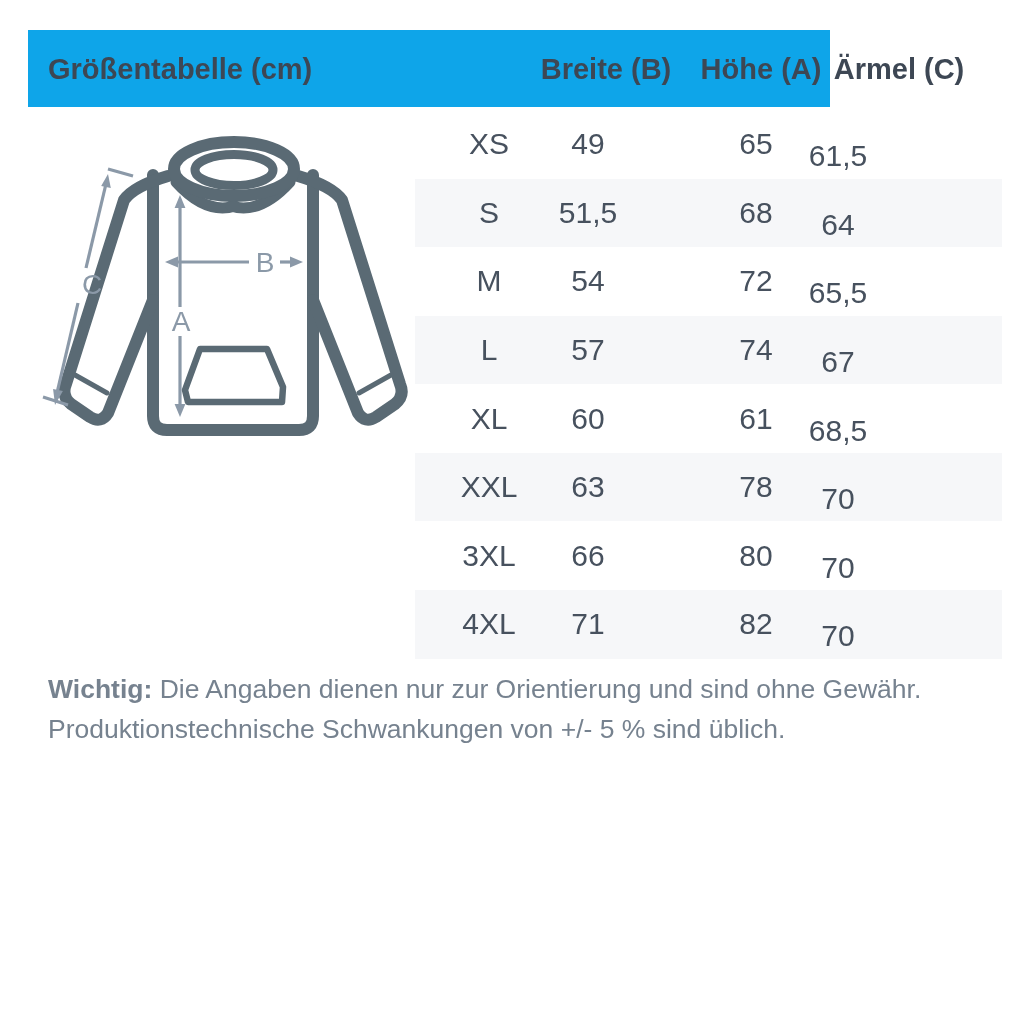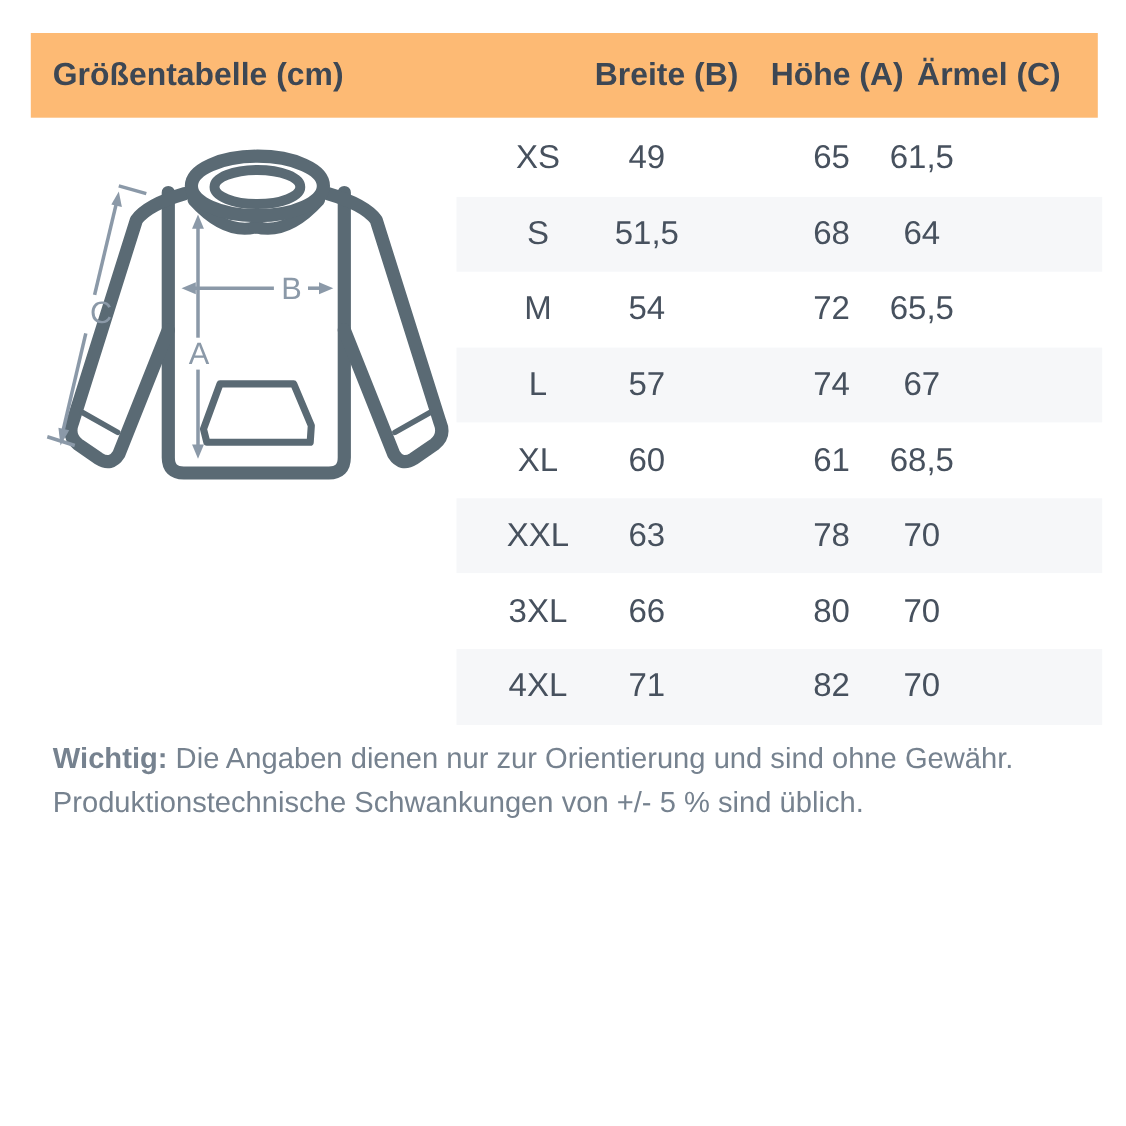--- a/index.html
+++ b/index.html
@@ -6,22 +6,22 @@
   body{
     width:1024px;height:1024px;background:#ffffff;
     font-family:"Liberation Sans","DejaVu Sans",sans-serif;
     position:relative;overflow:hidden;
     -webkit-font-smoothing:antialiased;
   }
   .canvas{position:absolute;inset:0;}
 
   
   .header-band{
-    position:absolute;left:28px;top:30px;width:970px;height:77px;
-    background:#fdba74;
+    position:absolute;left:28px;top:30px;width:802px;height:77px;
+    background:#0ea5e9;
   }
   .title{
     position:absolute;left:20px;top:50%;transform:translateY(-50%);
     font-size:29px;font-weight:bold;color:#3d4754;white-space:nowrap;
   }
   .col-head{
     position:absolute;top:50%;transform:translate(-50%,-50%);
     font-size:29px;font-weight:bold;color:#3d4754;white-space:nowrap;
   }
   .ch-b{left:578px;}
@@ -33,21 +33,21 @@
   .r0{top:110px;}  .r1{top:178.6px;} .r2{top:247.1px;} .r3{top:315.7px;}
   .r4{top:384.3px;} .r5{top:452.9px;} .r6{top:521.4px;} .r7{top:590px;}
   .stripe{position:absolute;left:415px;width:587px;top:0;bottom:0;background:#f6f7f9;}
   .cell{
     position:absolute;top:50%;transform:translate(-50%,-50%);
     font-size:30px;color:#47515e;white-space:nowrap;
   }
   .c-size{left:489px;}
   .c-b{left:588px;}
   .c-a{left:756px;}
-  .c-c{left:838px;}
+  .c-c{left:838px;margin-top:12px;}
 
   
   .diagram{position:absolute;left:30px;top:118px;width:400px;height:347px;}
 
   
   .note{
     position:absolute;left:48px;top:669px;width:930px;
     font-size:26.5px;line-height:40px;color:#76828f;
   }
   .note p{margin:0;}

